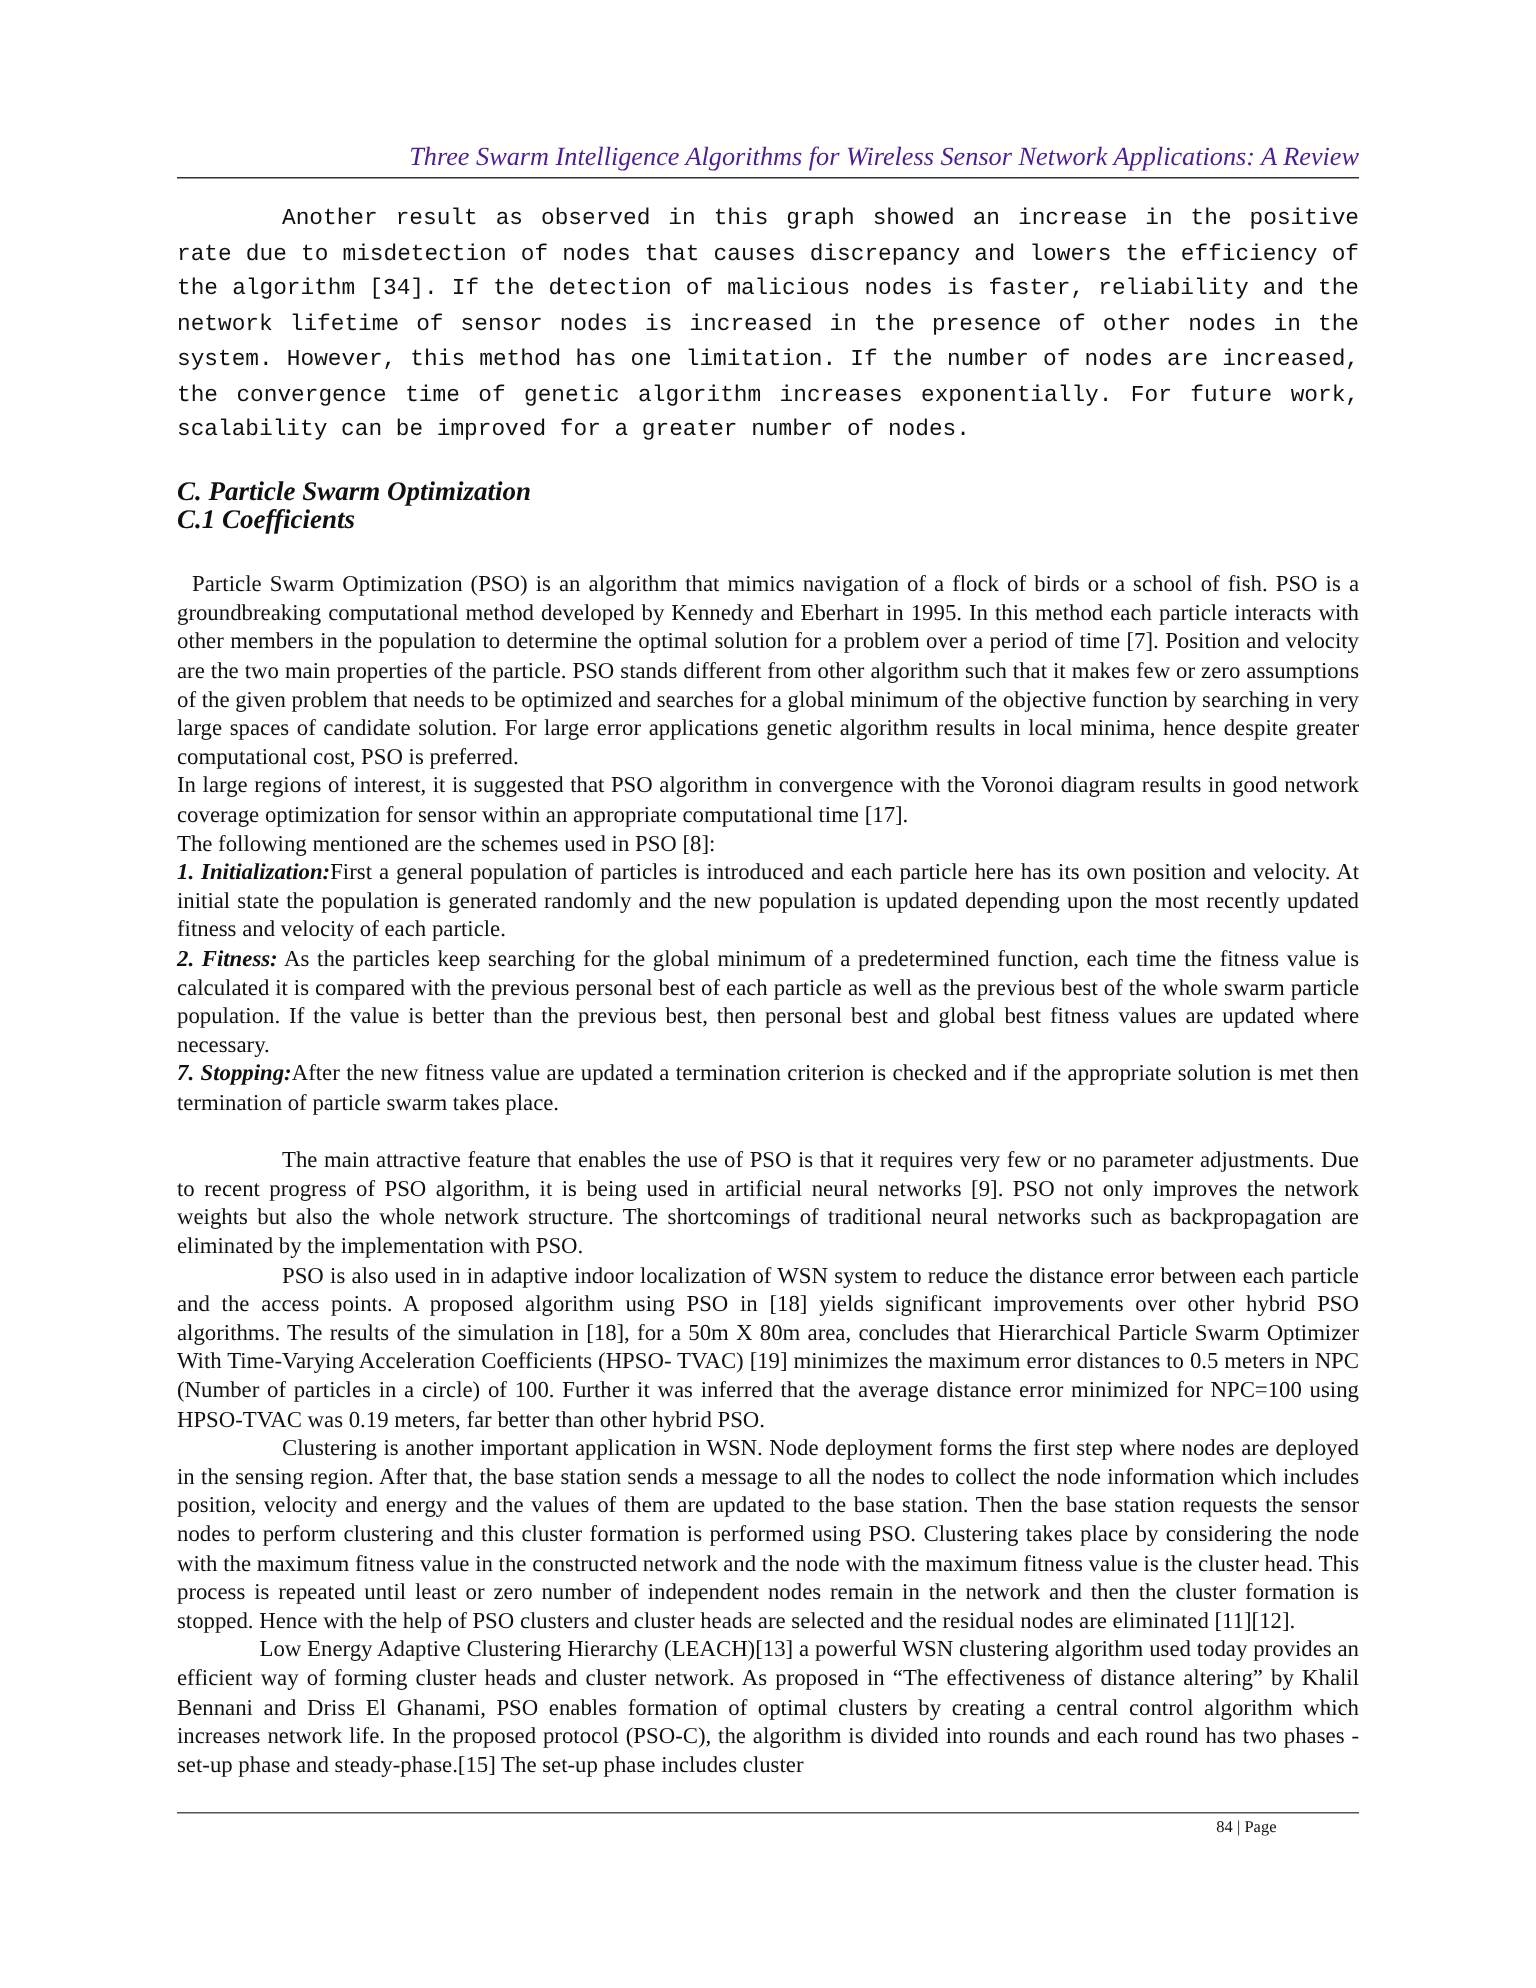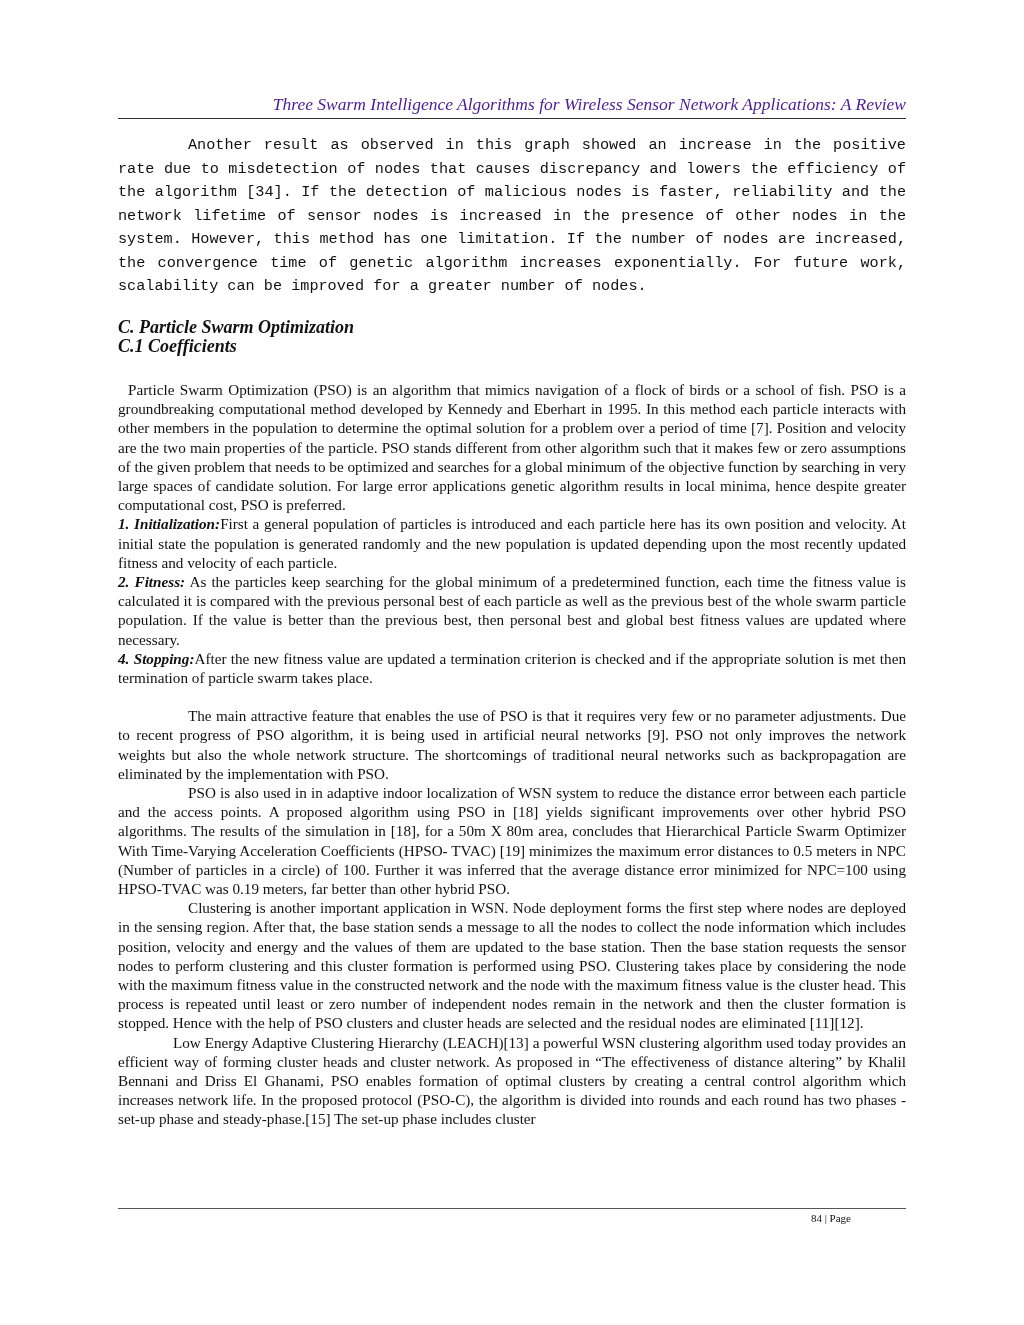--- a/index.html
+++ b/index.html
@@ -32,24 +32,26 @@
 
   <div class="body">
     <p class="p-first indent">Another result as observed in this graph showed an increase in the positive rate due to misdetection of nodes that causes discrepancy and lowers the efficiency of the algorithm [34]. If the detection of malicious nodes is faster, reliability and the network lifetime of sensor nodes is increased in the presence of other nodes in the system. However, this method has one limitation. If the number of nodes are increased, the convergence time of genetic algorithm increases exponentially. For future work, scalability can be improved for a greater number of nodes.</p>
 
     <div class="gap"></div>
 
     <div class="heading">C. Particle Swarm Optimization</div>
     <div class="heading">C.1 Coefficients</div>
 
     <p class="p small-indent">Particle Swarm Optimization (PSO) is an algorithm that mimics navigation of a flock of birds or a school of fish. PSO is a groundbreaking computational method developed by Kennedy and Eberhart in 1995. In this method each particle interacts with other members in the population to determine the optimal solution for a problem over a period of time [7]. Position and velocity are the two main properties of the particle. PSO stands different from other algorithm such that it makes few or zero assumptions of the given problem that needs to be optimized and searches for a global minimum of the objective function by searching in very large spaces of candidate solution. For large error applications genetic algorithm results in local minima, hence despite greater computational cost, PSO is preferred.</p>
+    <p class="p">In large regions of interest, it is suggested that PSO algorithm in convergence with the Voronoi diagram results in good network coverage optimization for sensor within an appropriate computational time [17].</p>
+    <p class="p">The following mentioned are the schemes used in PSO [8]:</p>
 
     <p class="p"><span class="bi">1. Initialization:</span><span>First a general population of particles is introduced and each particle here has its own position and velocity. At initial state the population is generated randomly and the new population is updated depending upon the most recently updated fitness and velocity of each particle.</span></p>
     <p class="p"><span class="bi">2. Fitness:</span><span> As the particles keep searching for the global minimum of a predetermined function, each time the fitness value is calculated it is compared with the previous personal best of each particle as well as the previous best of the whole swarm particle population. If the value is better than the previous best, then personal best and global best fitness values are updated where necessary.</span></p>
-    <p class="p"><span class="bi">4. Stopping:</span><span>After the new fitness value are updated a termination criterion is checked and if the appropriate solution is met then termination of particle swarm takes place.</span></p>
+    <p class="p"><span class="bi">7. Stopping:</span><span>After the new fitness value are updated a termination criterion is checked and if the appropriate solution is met then termination of particle swarm takes place.</span></p>
 
     <div class="gap"></div>
 
     <p class="p indent">The main attractive feature that enables the use of PSO is that it requires very few or no parameter adjustments. Due to recent progress of PSO algorithm, it is being used in artificial neural networks [9]. PSO not only improves the network weights but also the whole network structure. The shortcomings of traditional neural networks such as backpropagation are eliminated by the implementation with PSO.</p>
     <p class="p indent">PSO is also used in in adaptive indoor localization of WSN system to reduce the distance error between each particle and the access points. A proposed algorithm using PSO in [18] yields significant improvements over other hybrid PSO algorithms. The results of the simulation in [18], for a 50m X 80m area, concludes that Hierarchical Particle Swarm Optimizer With Time-Varying Acceleration Coefficients (HPSO- TVAC) [19] minimizes the maximum error distances to 0.5 meters in NPC (Number of particles in a circle) of 100. Further it was inferred that the average distance error minimized for NPC=100 using HPSO-TVAC was 0.19 meters, far better than other hybrid PSO.</p>
     <p class="p indent">Clustering is another important application in WSN. Node deployment forms the first step where nodes are deployed in the sensing region. After that, the base station sends a message to all the nodes to collect the node information which includes position, velocity and energy and the values of them are updated to the base station. Then the base station requests the sensor nodes to perform clustering and this cluster formation is performed using PSO. Clustering takes place by considering the node with the maximum fitness value in the constructed network and the node with the maximum fitness value is the cluster head. This process is repeated until least or zero number of independent nodes remain in the network and then the cluster formation is stopped. Hence with the help of PSO clusters and cluster heads are selected and the residual nodes are eliminated [11][12].</p>
     <p class="p indent" style="text-indent:55px">Low Energy Adaptive Clustering Hierarchy (LEACH)[13]  a powerful WSN clustering algorithm used today  provides an efficient way of forming cluster heads and cluster network. As proposed in “The effectiveness of distance altering” by Khalil Bennani and Driss El Ghanami, PSO enables formation of optimal clusters by creating a central control algorithm which increases network life. In the proposed protocol (PSO-C), the algorithm is divided into rounds and each round has two phases - set-up phase and steady-phase.[15] The set-up phase includes cluster</p>
   </div>
 
   <div class="footer-rule"></div>

